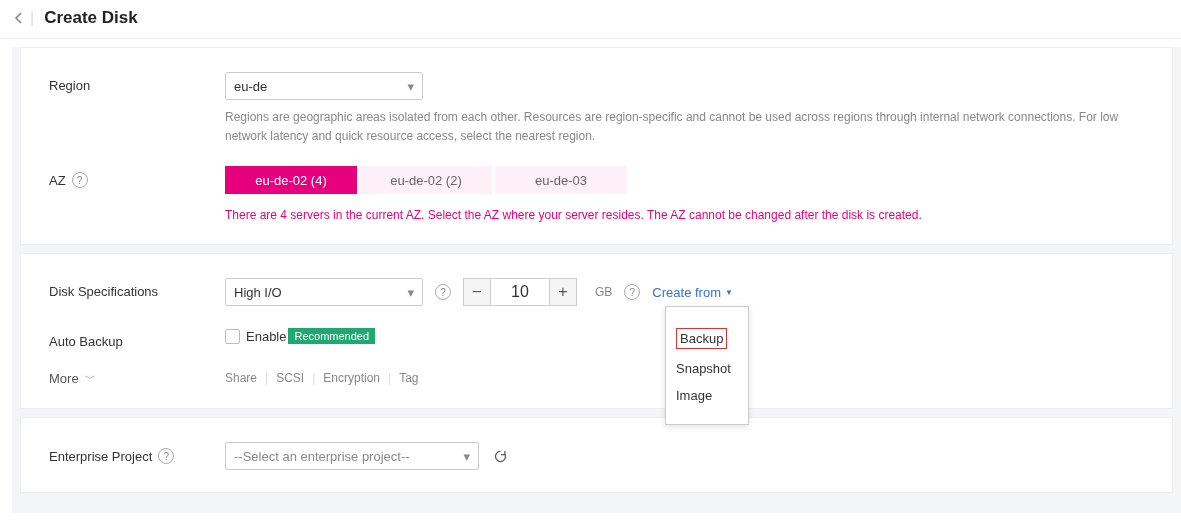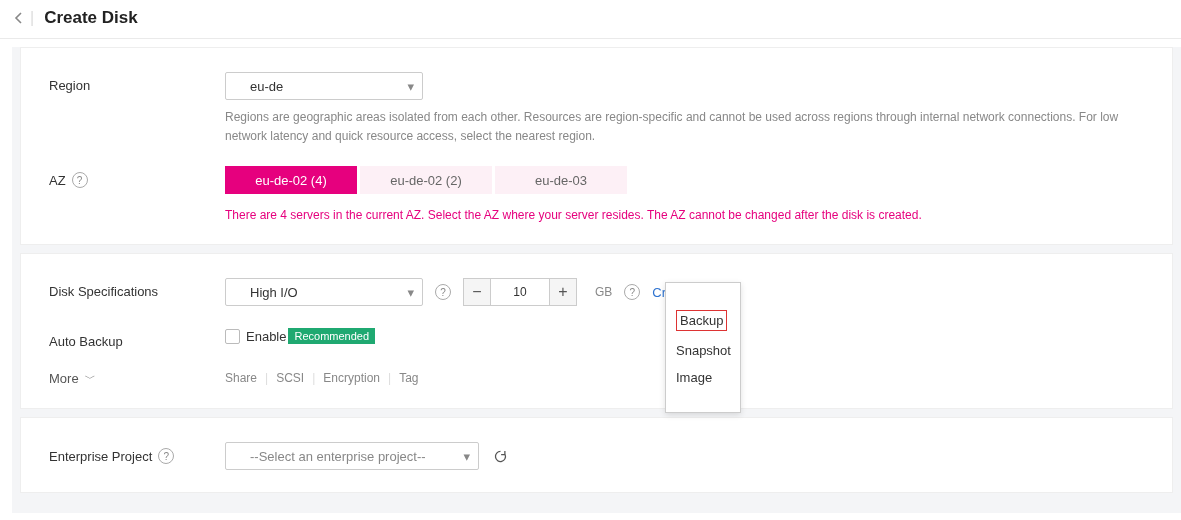--- a/index.html
+++ b/index.html
@@ -10,43 +10,43 @@
   .title { font-size:17px; font-weight:bold; color:#222; }
 
   .page { background:#f4f5f7; padding:0 0 20px 0;margin-left:12px; }
   .panel { background:#fff; margin:8px 8px 0 8px; border:1px solid #eee; padding: 24px 28px 22px 28px; position:relative; }
 
   .row { display:flex; align-items:flex-start; margin-bottom:16px; }
   .row:last-child { margin-bottom:0; }
   .label-col { width:176px; flex-shrink:0; color:#333; font-size:13px; padding-top:6px; display:flex; align-items:center; gap:6px;}
   .field-col { flex:1; }
 
-  .select-box { display:inline-flex; align-items:center; justify-content:space-between; width:198px; height:28px; border:1px solid #ccc; border-radius:2px; padding:0 8px 0 24px; cursor:pointer; background:#fff; }
+  .select-box { display:inline-flex; align-items:center; justify-content:space-between; width:198px; height:28px; border:1px solid #ccc; border-radius:2px; padding:0 8px 0 8px; cursor:pointer; background:#fff; }
   .select-box span.caret { color:#888; }
   .select-box.wide { width:254px; }
 
   .hint { color:#888; font-size:12px; line-height:1.6; margin-top:8px; max-width:960px; }
 
   .az-tabs { display:flex; }
   .az-tab { width:132px; height:28px; display:flex; align-items:center; justify-content:center; cursor:pointer; font-size:13px; }
   .az-tab.active { background:#e6007e; color:#fff; }
   .az-tab.inactive { background:#fdf0f6; color:#666; margin-left:3px; border:1px solid #fdf0f6; }
   .az-note { color:#e6007e; font-size:12px; margin-top:14px; }
 
   .help-icon { width:16px; height:16px; border:1px solid #aaa; color:#888; border-radius:50%; display:inline-flex; align-items:center; justify-content:center; font-size:10px; cursor:pointer; }
 
   .spec-line { display:flex; align-items:center; gap:12px; }
   .stepper { display:flex; align-items:center; }
   .step-btn { width:28px; height:28px; border:1px solid #ccc; background:#f5f5f5; display:flex; align-items:center; justify-content:center; cursor:pointer; color:#555; font-size:16px;}
-  .step-input { width:58px; height:28px; border:1px solid #ccc; border-left:0; border-right:0; text-align:center; font-size:12px; color:#333; outline:none; }
+  .step-input { width:58px; height:28px; border:1px solid #ccc; border-left:0; border-right:0; text-align:center; font-size:16px; color:#333; outline:none; }
   .unit { color:#888; margin-left:6px; font-size:12px;}
   .create-from { color:#2e73d0; font-size:13px; cursor:pointer; display:inline-flex; align-items:center; gap:4px; }
   .create-from .tri { font-size:8px; }
 
-  .dropdown { position:absolute; top:28px; left:644px; width:76px; border:1px solid #ccc; background:#fff; box-shadow:0 2px 6px rgba(0,0,0,.12); padding:21px 0; z-index:10;}
+  .dropdown { position:absolute; top:52px; left:644px; width:84px; border:1px solid #ccc; background:#fff; box-shadow:0 2px 6px rgba(0,0,0,.12); padding:15px 0; z-index:10;}
   .dropdown-item { padding:6px 10px; font-size:13px; cursor:pointer; display:block; }
   .dropdown-item.selectedOpt span.inner { border:1.5px solid #d33; padding:2px 3px; display:inline-block;}
 
   .checkbox { width:15px; height:15px; border:1px solid #bbb; border-radius:2px; display:inline-block; vertical-align:middle; margin-right:6px; cursor:pointer; }
   .enable-line { display:flex; align-items:center; }
   .rec-badge { background:#1fa971; color:#fff; font-size:11px; padding:2px 6px; margin-left:2px; }
 
   .more-label { display:flex; align-items:center; gap:6px; color:#555; cursor:pointer; font-size:13px; padding-top:4px;}
   .more-tags { color:#888; font-size:12px; display:flex; align-items:center; gap:8px; }
   .sep { color:#ddd; }

